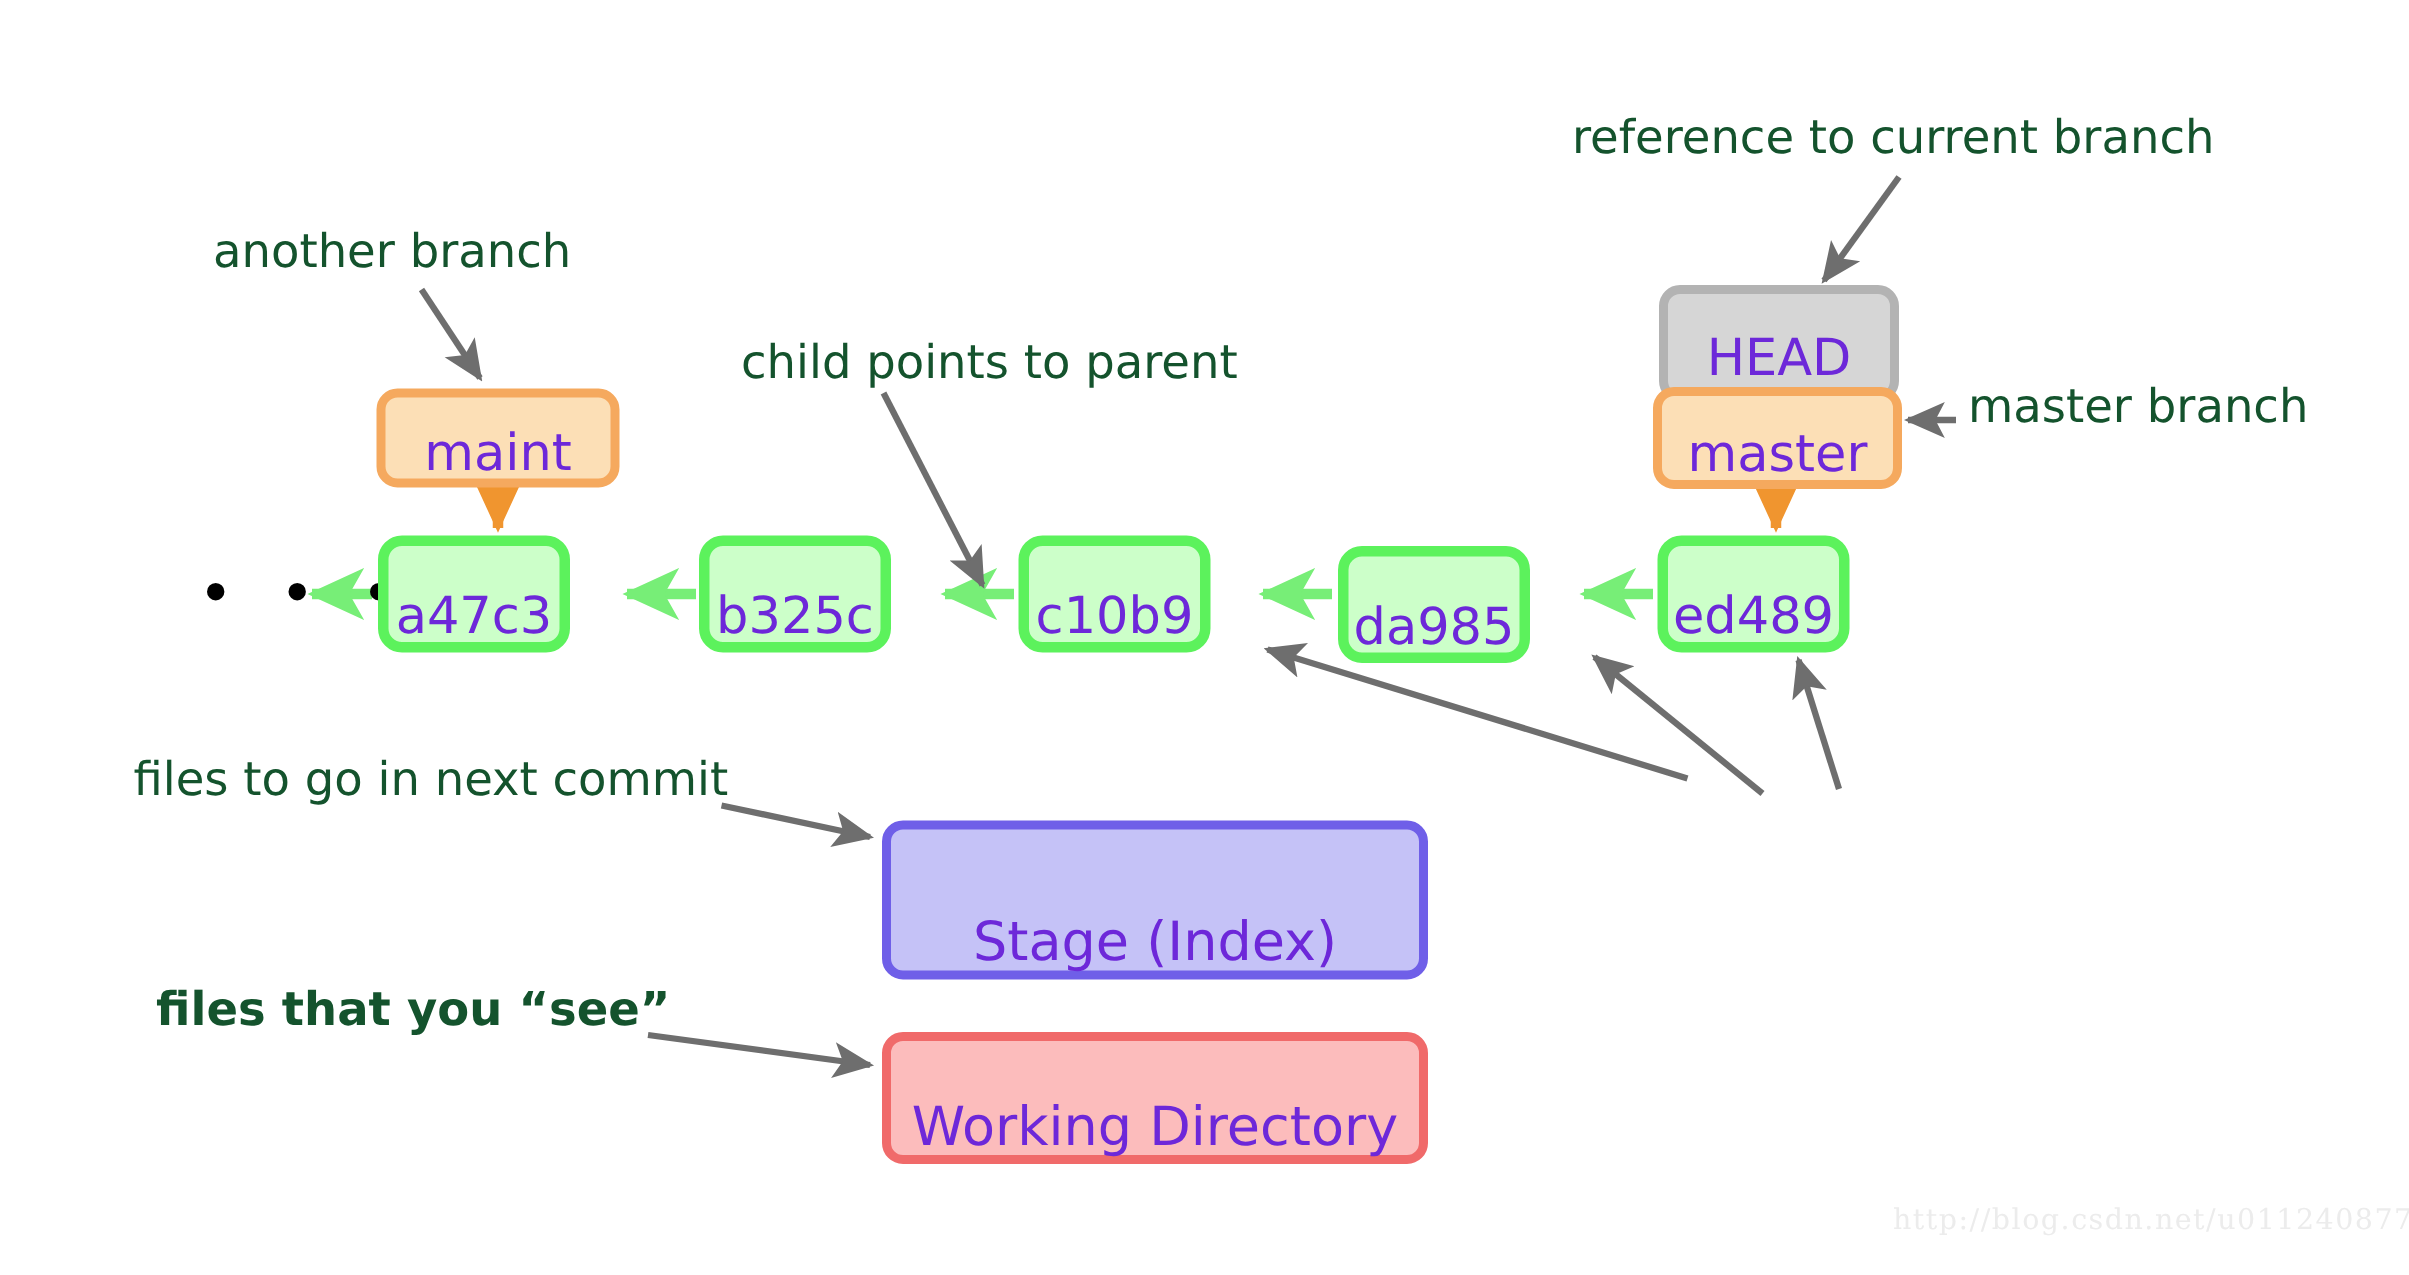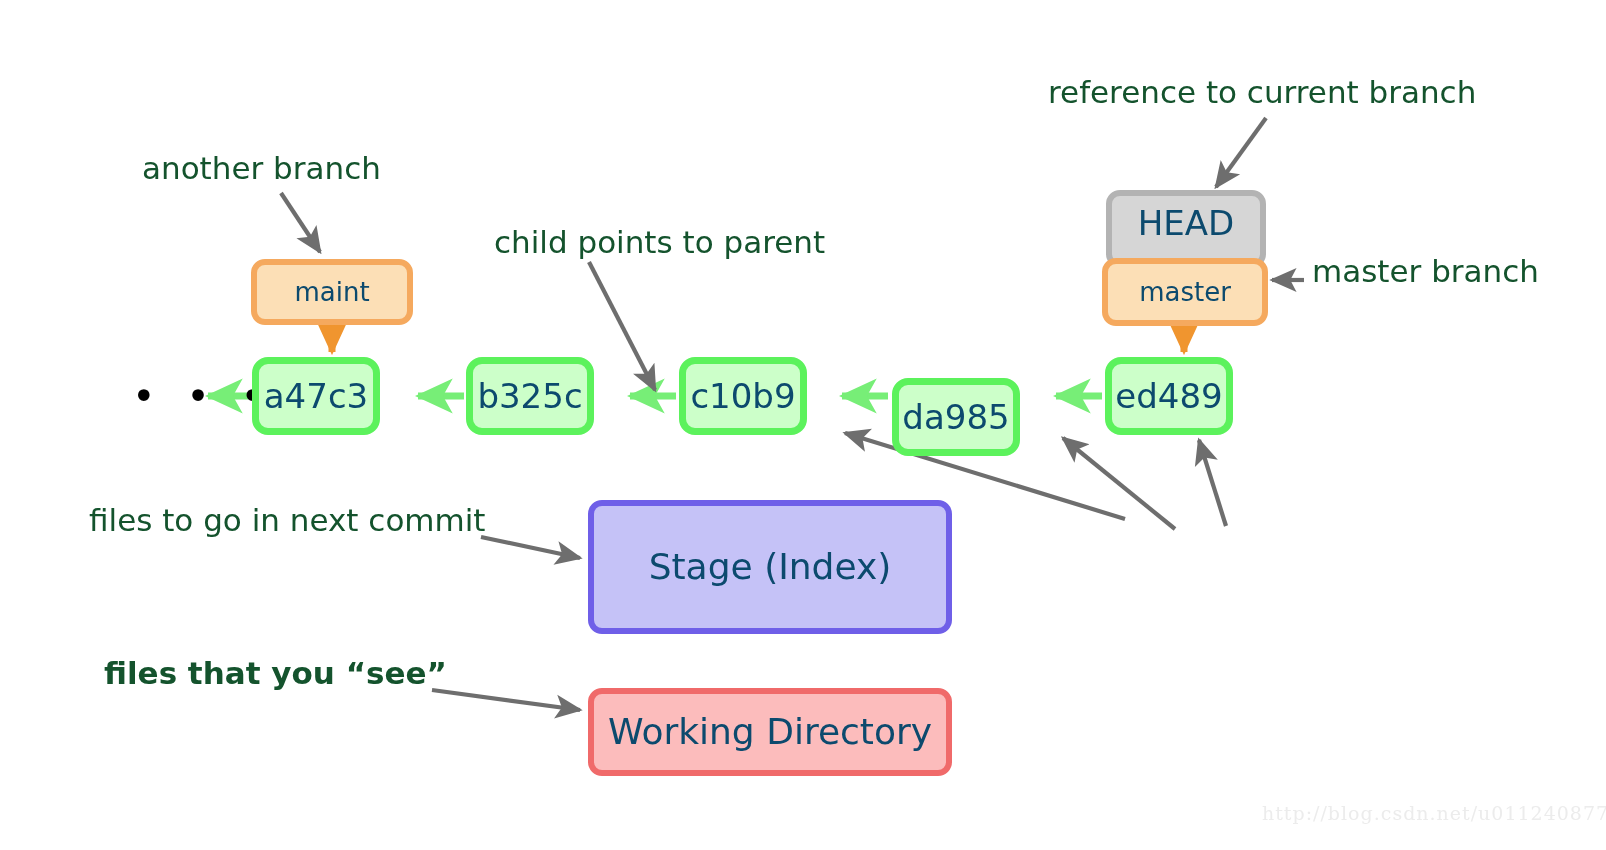--- a/index.html
+++ b/index.html
@@ -25,46 +25,46 @@
     width: 1606px;
     height: 850px;
     pointer-events: none;
   }
 
   
   .node {
     position: absolute;
     box-sizing: border-box;
     display: flex;
-    align-items: center;
+    align-items: flex-end;
     justify-content: center;
     text-align: center;
     border-style: solid;
     font-family: "DejaVu Sans", sans-serif;
-    color: #0c4a6e;
+    color: #6d28d9;
     line-height: 1;
     white-space: nowrap;
   }
 
   .commit-node {
     width: 128px;
     height: 78px;
     border-width: 7px;
     border-radius: 16px;
     border-color: #5cf25c;
     background: #ccffc9;
     font-size: 34px;
   }
 
   .branch-node {
     border-width: 6px;
     border-radius: 14px;
     border-color: #f5a95e;
     background: #fcdfb6;
-    font-size: 26px;
+    font-size: 34px;
   }
 
   .head-node {
     border-width: 6px;
     border-radius: 14px;
     border-color: #b3b3b3;
     background: #d6d6d6;
     font-size: 34px;
   }
 
@@ -161,40 +161,40 @@
 
   <div class="node commit-node" style="left:252px; top:357px;">
     <span>a47c3</span>
   </div>
   <div class="node commit-node" style="left:466px; top:357px;">
     <span>b325c</span>
   </div>
   <div class="node commit-node" style="left:679px; top:357px;">
     <span>c10b9</span>
   </div>
-  <div class="node commit-node" style="left:892px; top:378px;">
+  <div class="node commit-node" style="left:892px; top:364px;">
     <span>da985</span>
   </div>
   <div class="node commit-node" style="left:1105px; top:357px;">
     <span>ed489</span>
   </div>
 
   <div class="node branch-node" style="left:251px; top:259px; width:162px; height:66px;">
     <span>maint</span>
   </div>
 
   <div class="node head-node" style="left:1106px; top:190px; width:160px; height:78px;">
     <span style="position:relative; top:-6px;">HEAD</span>
   </div>
 
   <div class="node branch-node" style="left:1102px; top:258px; width:166px; height:68px;">
     <span>master</span>
   </div>
 
-  <div class="node area-node stage-node" style="left:588px; top:500px; width:364px; height:134px;">
+  <div class="node area-node stage-node" style="left:588px; top:547px; width:364px; height:106px;">
     <span>Stage (Index)</span>
   </div>
 
   <div class="node area-node workdir-node" style="left:588px; top:688px; width:364px; height:88px;">
     <span>Working Directory</span>
   </div>
 
   <div class="annotation" style="left:494px; top:224px;">child points to parent</div>
 
   <div class="annotation" style="left:142px; top:150px;">another branch</div>

